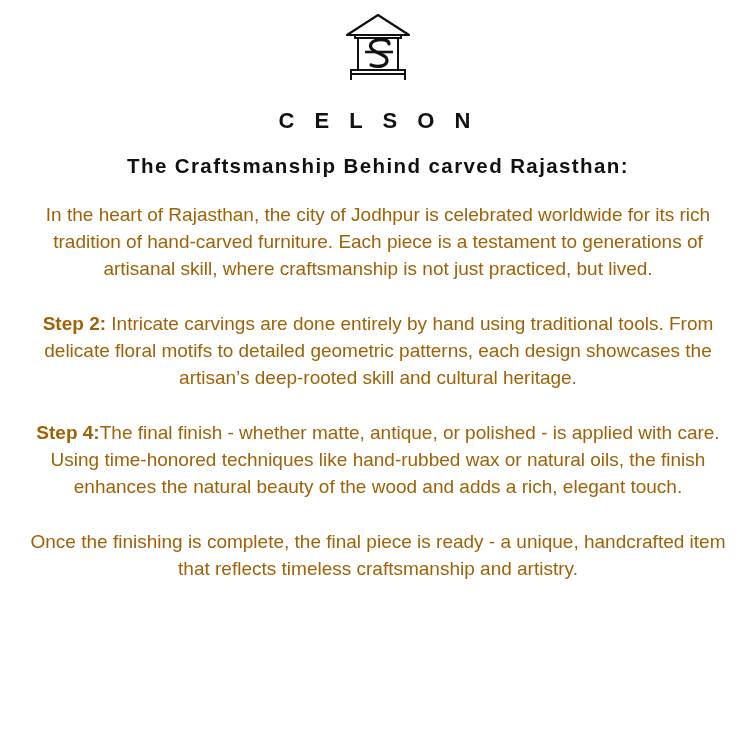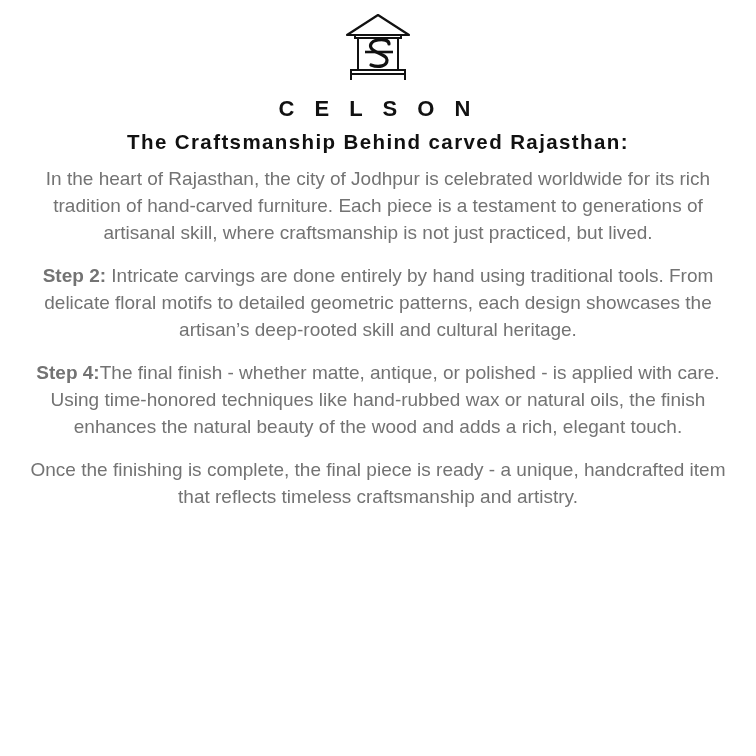--- a/index.html
+++ b/index.html
@@ -15,20 +15,21 @@
     overflow: hidden;
   }
   .page {
     width: 756px;
     height: 756px;
     box-sizing: border-box;
     padding: 8px 14px 0 14px;
     display: flex;
     flex-direction: column;
     align-items: center;
+    gap: 12px;
   }
   .logo-wrap {
     margin-top: 2px;
     margin-bottom: 2px;
     display: flex;
     justify-content: center;
     align-items: center;
   }
   .brand {
     font-size: 22px;
@@ -44,21 +45,21 @@
     letter-spacing: 1.4px;
     text-align: center;
     margin: 0 0 12px 0;
     color: #111111;
   }
   .para {
     font-size: 19px;
     line-height: 1.42;
     text-align: center;
     margin: 0 0 16px 0;
-    color: #737373;
+    color: #a16207;
     max-width: 722px;
   }
   .para.tight {
     margin-bottom: 16px;
   }
   .para b {
     font-weight: bold;
   }
 </style>
 </head>

